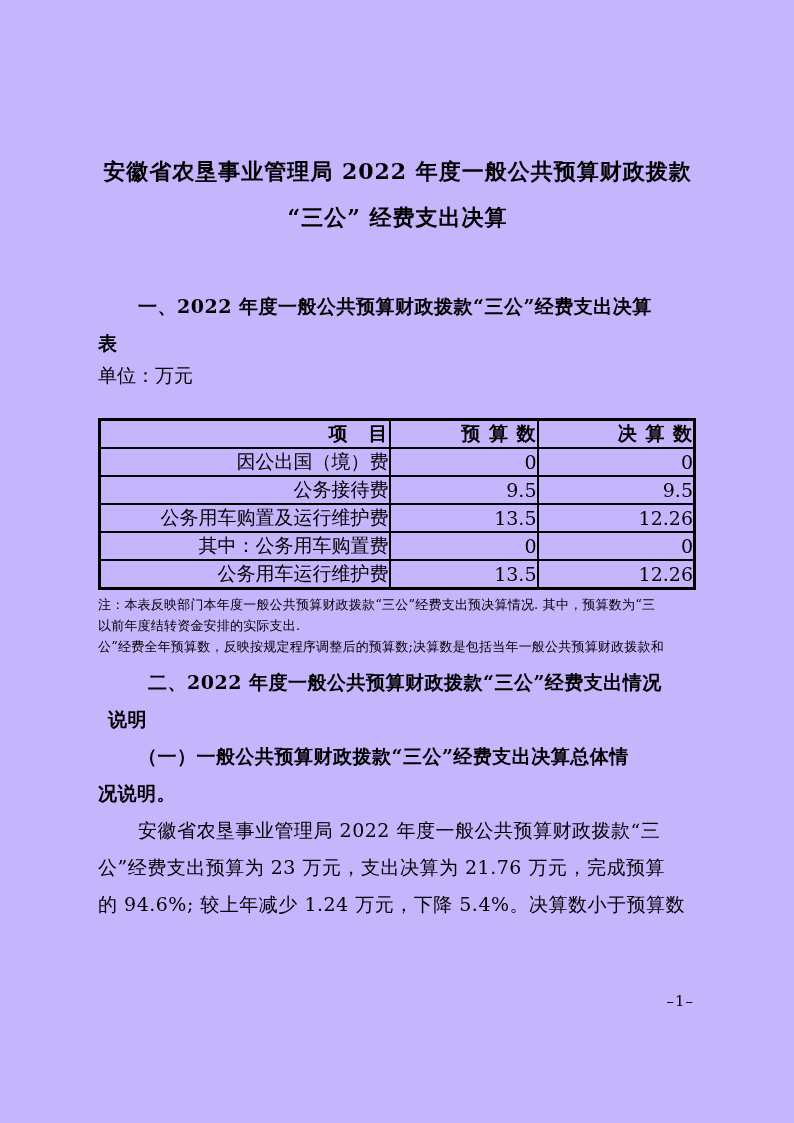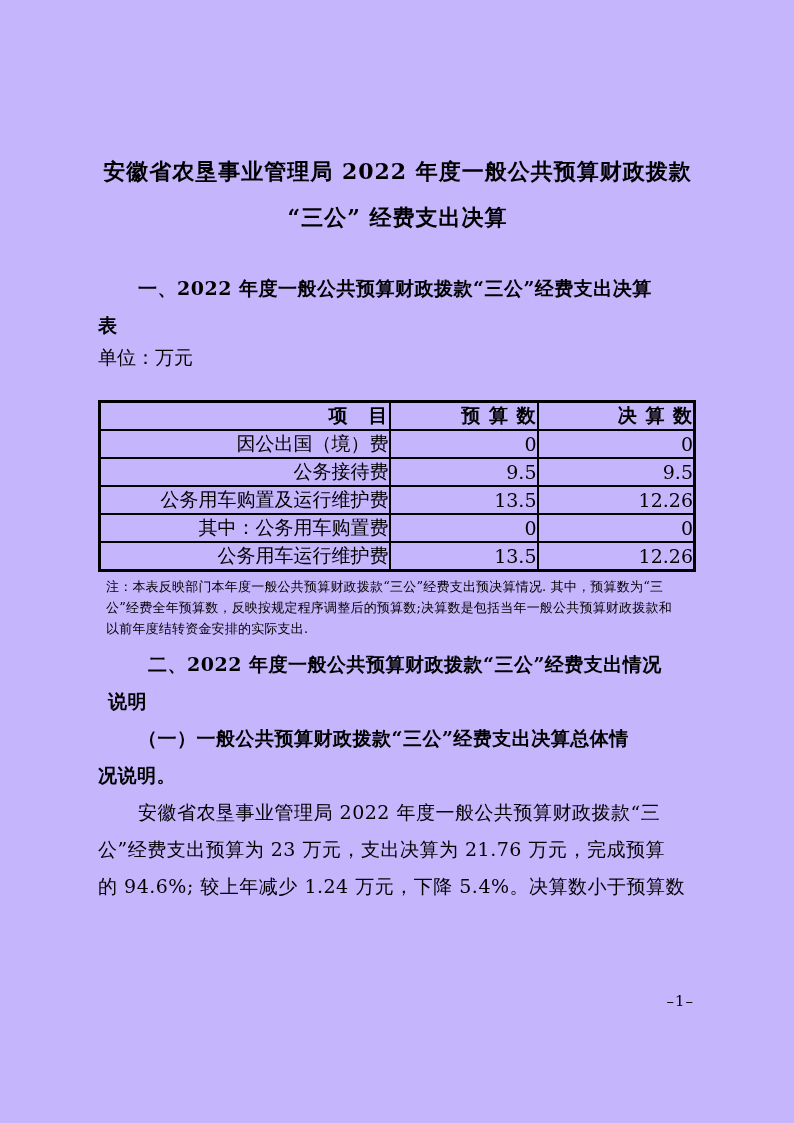--- a/index.html
+++ b/index.html
@@ -23,21 +23,21 @@
     line-height: 46px;
     letter-spacing: 1px;
   }
   .h-block {
     font-size: 19px;
     font-weight: bold;
     line-height: 37px;
     letter-spacing: 0.5px;
   }
   .h-block .first { text-indent: 40px; }
-  .sec1 { margin-top: 30px; }
+  .sec1 { margin-top: 48px; }
   .unit-line {
     margin-top: 1px;
     font-size: 19px;
     text-align: left;
     line-height: 24px;
   }
   table.budget {
     margin-top: 31px;
     border-collapse: collapse;
     table-layout: fixed;
@@ -56,21 +56,20 @@
   table.budget th { font-weight: bold; letter-spacing: 1px; }
   td.item-left { text-align: left; padding-left: 5px; }
   td.item-center { text-align: center; font-weight: bold; }
   td.indent-1 { text-align: left; padding-left: 25px; }
   td.indent-4 { text-align: left; padding-left: 72px; }
   .note {
     margin-top: 4px;
     font-size: 13px;
     line-height: 21px;
     letter-spacing: 0.2px;
-    margin-left: 8px;
   }
   .sec2 { margin-top: 7px; margin-left: 10px; }
   .para {
     font-size: 19px;
     line-height: 37px;
     letter-spacing: 0.5px;
   }
   .para .first { text-indent: 40px; }
   .page-number {
     position: absolute;
@@ -134,22 +133,22 @@
       <tr>
         <td class="indent-4">公务用车运行维护费</td>
         <td>13.5</td>
         <td>12.26</td>
       </tr>
     </tbody>
   </table>
 
   <div class="note">
     <div>注：本表反映部门本年度一般公共预算财政拨款“三公”经费支出预决算情况. 其中，预算数为“三</div>
+    <div>以前年度结转资金安排的实际支出.</div>
     <div>公”经费全年预算数，反映按规定程序调整后的预算数;决算数是包括当年一般公共预算财政拨款和</div>
-    <div>以前年度结转资金安排的实际支出.</div>
   </div>
 
   <div class="h-block sec2">
     <div class="first">二、2022 年度一般公共预算财政拨款“三公”经费支出情况</div>
     <div>说明</div>
   </div>
 
   <div class="h-block">
     <div class="first">（一）一般公共预算财政拨款“三公”经费支出决算总体情</div>
     <div>况说明。</div>

